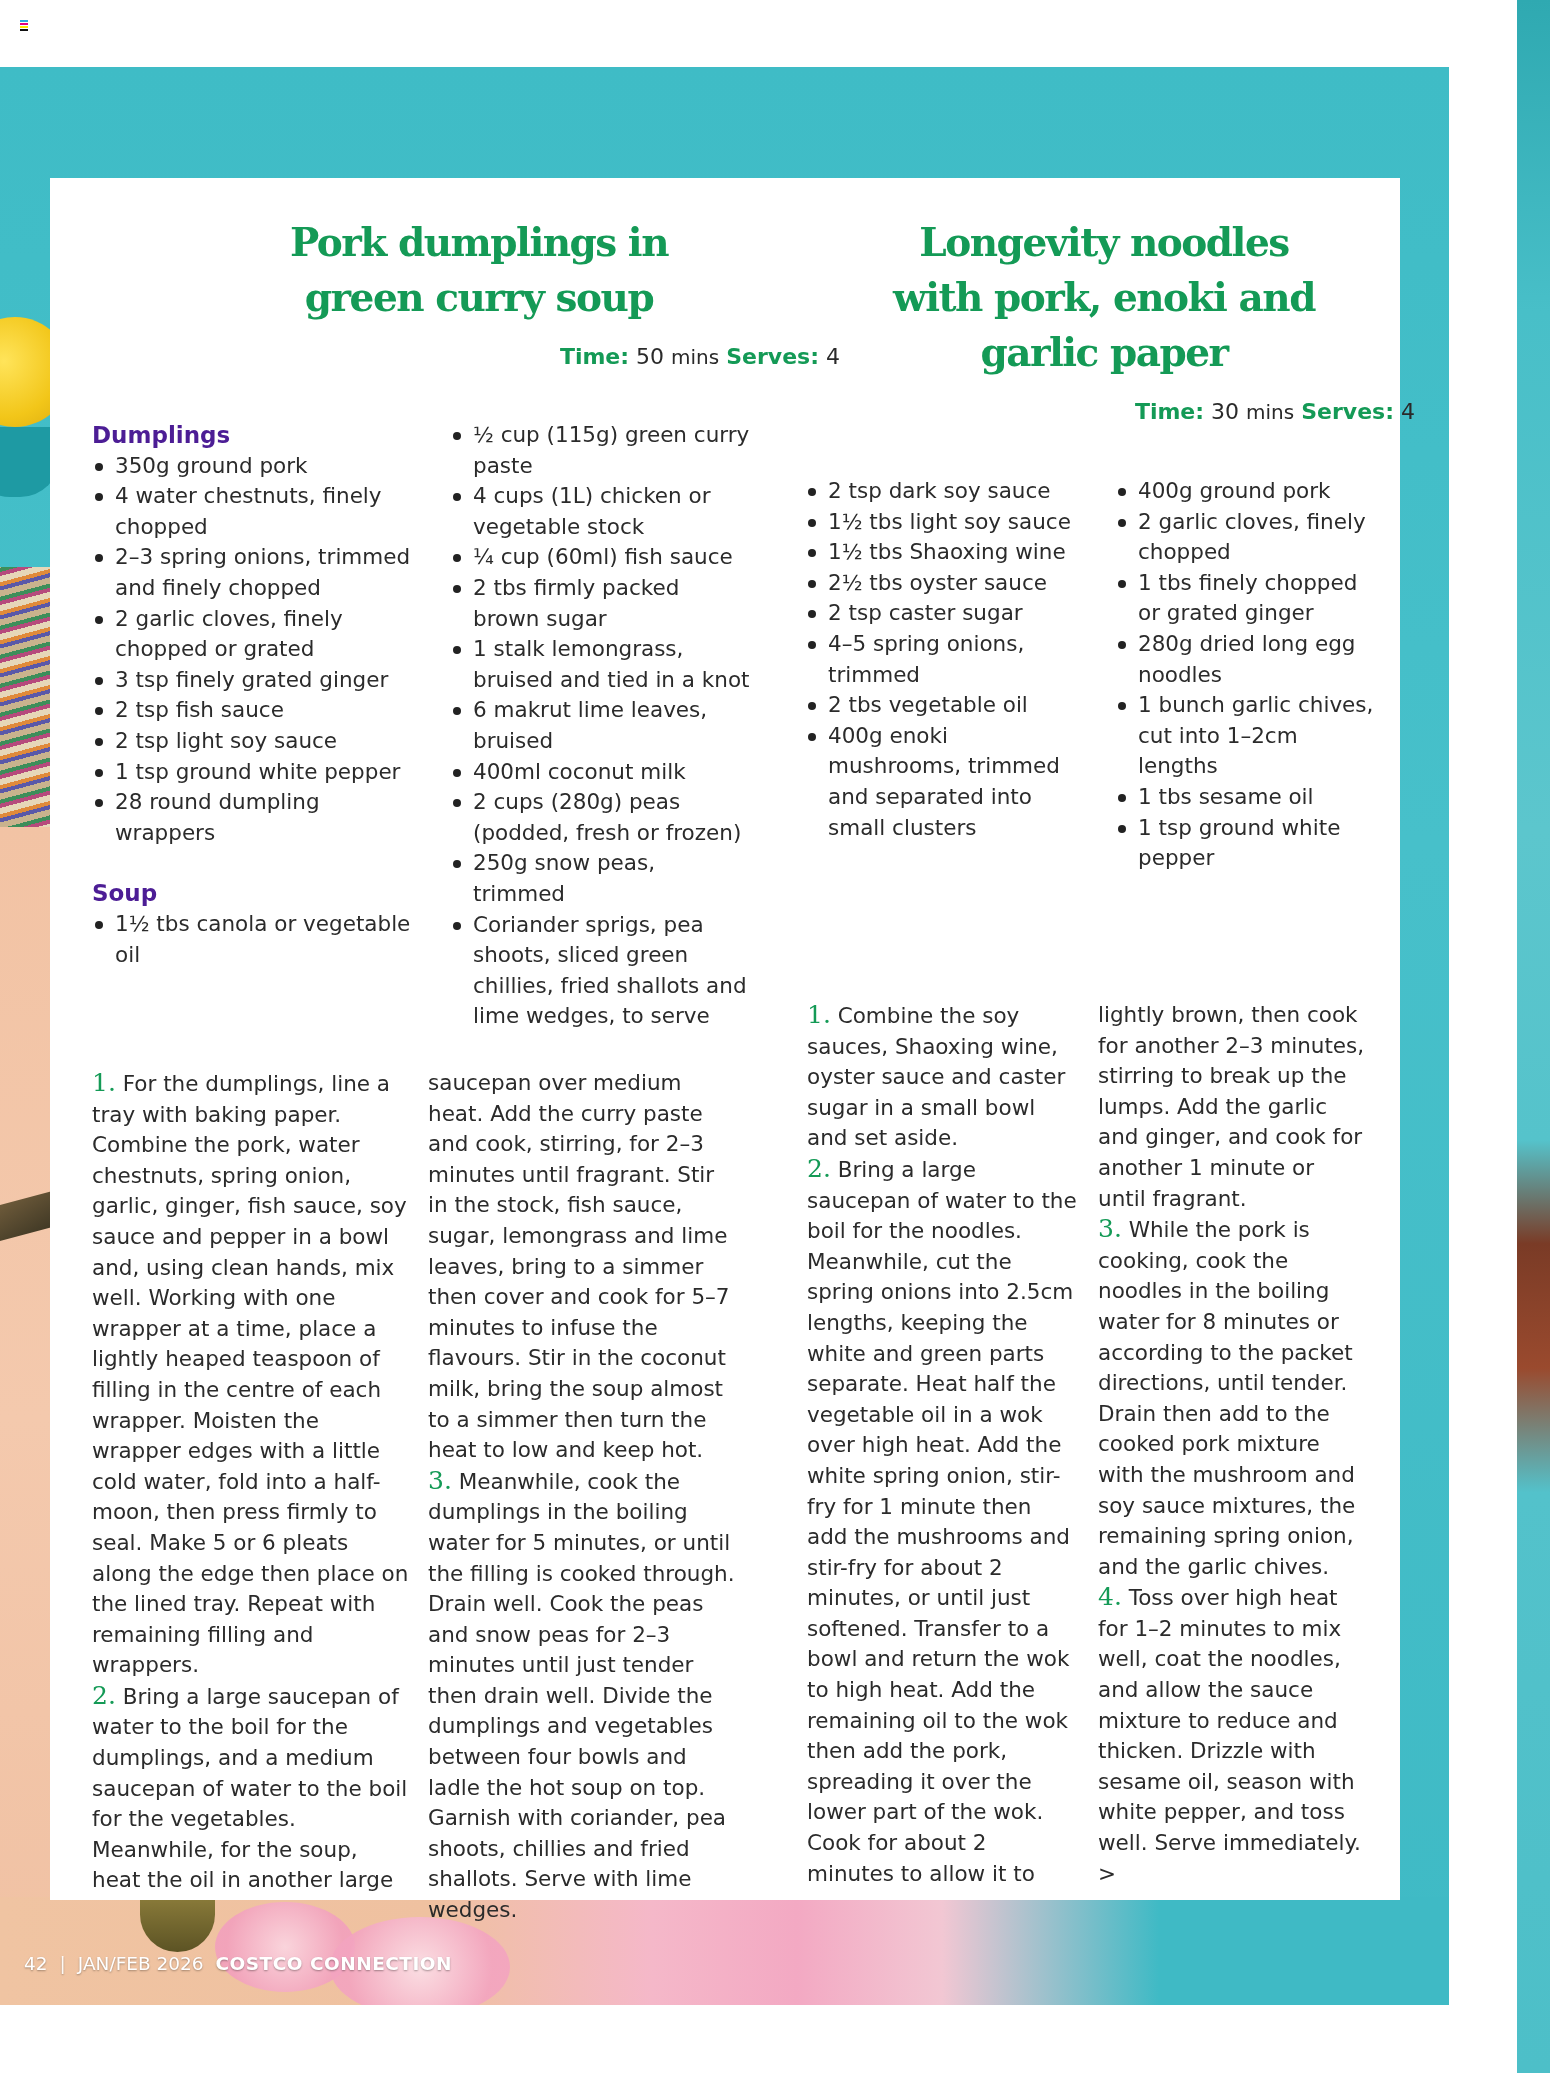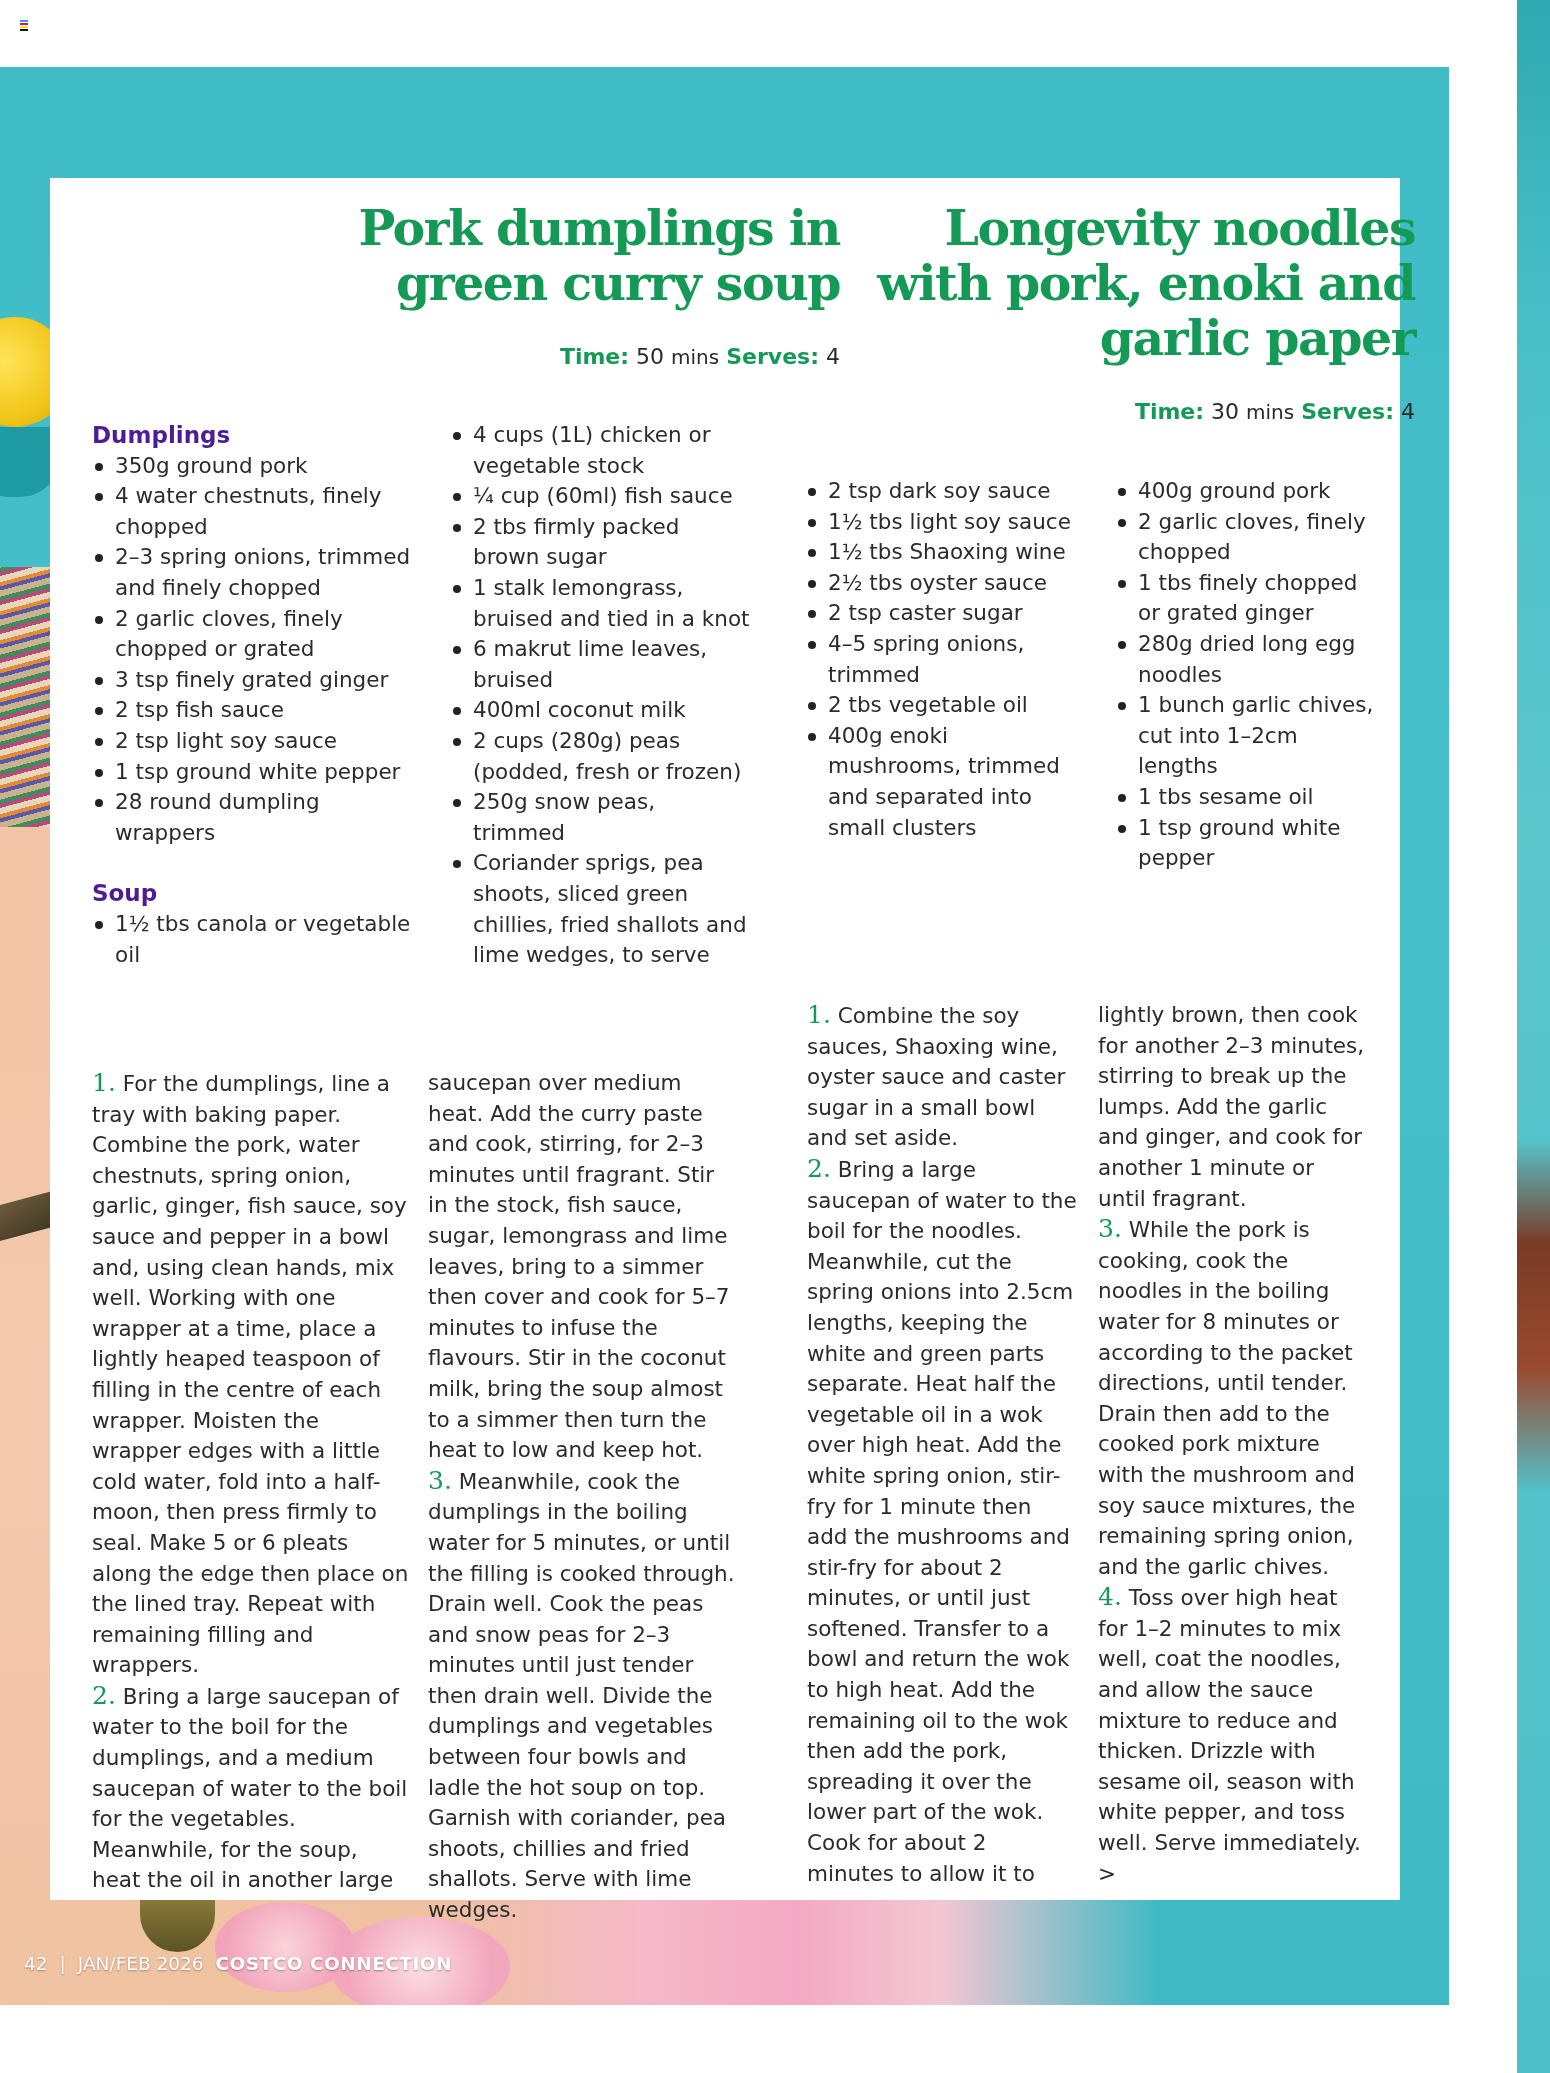--- a/index.html
+++ b/index.html
@@ -30,23 +30,23 @@
   .deco-flower2 { position:absolute; left:330px; top:1850px; width:180px; height:100px; border-radius:50%; background:radial-gradient(circle,#fce1ea,#f3a4c0 70%); opacity:.9; }
   .deco-disc { position:absolute; left:140px; top:1830px; width:75px; height:55px; border-radius:0 0 40px 40px; background:linear-gradient(180deg,#8a7b3a,#5c5324); }
   .right-strip { position:absolute; left:1517px; top:0; width:33px; height:2073px;
     background:linear-gradient(180deg,#2fa9b1 0%,#48bfc8 15%,#5cc6cd 40%,#55c3cb 55%,#7a3b26 60%,#9a4a2e 66%,#53c2cb 72%,#4dbfc8 100%); }
 
   .card {
     position:absolute; left:50px; top:178px; width:1350px; height:1722px;
     background:#ffffff;
   }
   .title {
-    position:absolute; margin:0; text-align:right;
+    position:absolute; margin:14px; text-align:center;
     font-family:"DejaVu Serif", serif; font-weight:bold;
-    color:#149a56; font-size:49px; line-height:55px; letter-spacing:-1.5px;
+    color:#149a56; font-size:39px; line-height:55px; letter-spacing:-1.5px;
   }
   .meta {
     position:absolute; text-align:right; font-size:22px; color:#2a2a2a;
   }
   .meta .k { color:#149a56; font-weight:bold; }
   .col { position:absolute; font-size:21.5px; line-height:30.6px; color:#2b2b2b; }
   .sec-head { color:#4c1d95; font-weight:bold; font-size:23px; line-height:30.6px; }
   ul.ing { list-style:none; margin:0; padding:0; }
   ul.ing li { position:relative; padding-left:23px; }
   ul.ing li::before { content:""; position:absolute; left:3px; top:12px; width:8px; height:8px; border-radius:50%; background:#222; }
@@ -116,20 +116,21 @@
     </ul>
     <div class="gap"></div>
     <div class="sec-head">Soup</div>
     <ul class="ing">
       <li>1½ tbs canola or vegetable oil</li>
     </ul>
   </div>
 
   <div class="col" style="left:400px; top:242px; width:300px;">
     <ul class="ing">
+      <li>½ cup (115g) green curry paste</li>
       <li>4 cups (1L) chicken or vegetable stock</li>
       <li>¼ cup (60ml) fish sauce</li>
       <li>2 tbs firmly packed brown sugar</li>
       <li>1 stalk lemongrass, bruised and tied in a knot</li>
       <li>6 makrut lime leaves, bruised</li>
       <li>400ml coconut milk</li>
       <li>2 cups (280g) peas (podded, fresh or frozen)</li>
       <li>250g snow peas, trimmed</li>
       <li>Coriander sprigs, pea shoots, sliced green chillies, fried shallots and lime wedges, to serve</li>
     </ul>

